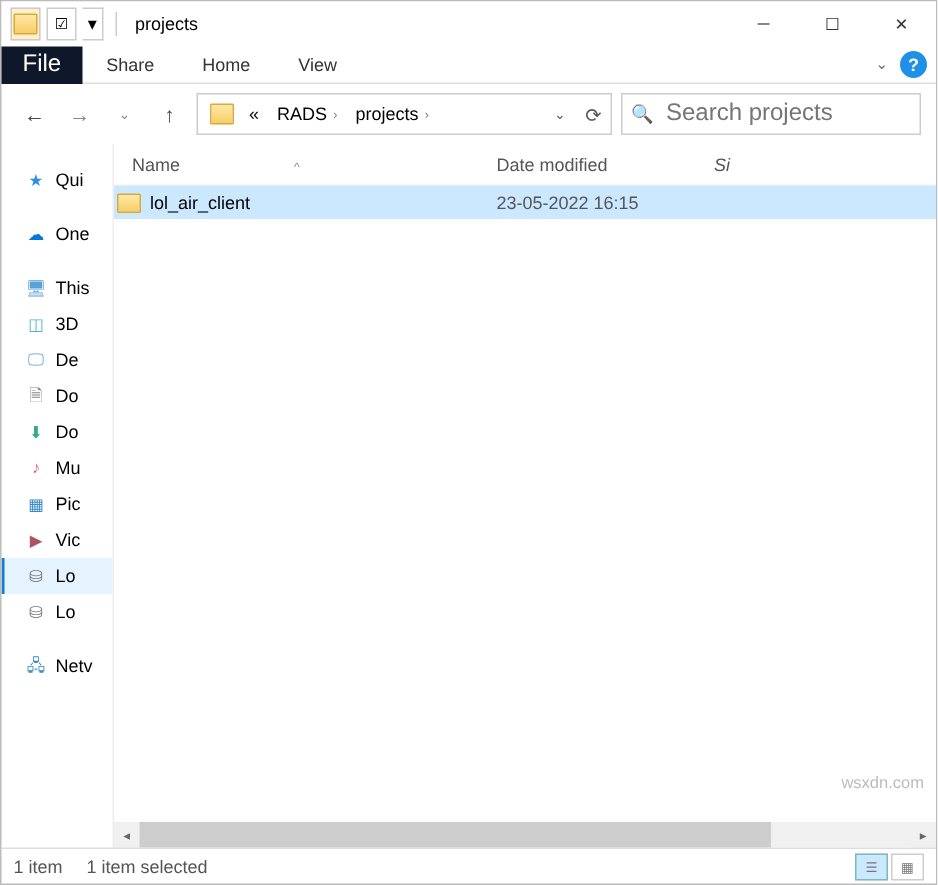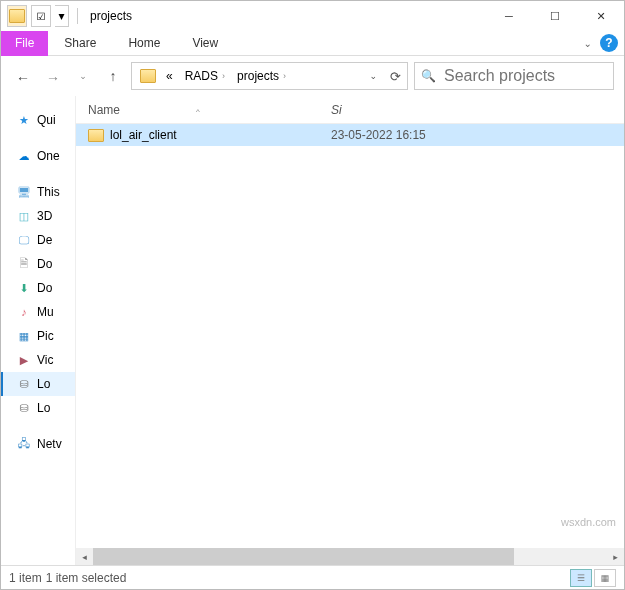--- a/index.html
+++ b/index.html
@@ -12,21 +12,21 @@
   .qat-box { width: 20px; height: 22px; border: 1px solid #ccc; background: #fff0cc; display: flex; align-items: center; justify-content: center; }
   .check { font-size: 10px; }
   .folder-small { width: 16px; height: 14px; background: linear-gradient(#ffe9a6,#f7ce68); border: 1px solid #d9a93c; border-radius: 1px; }
   .title-sep { width: 1px; height: 16px; background: #ccc; margin: 0 4px; }
   .title-text { font-size: 12px; margin-left: 4px; }
   .win-controls { display: flex; }
   .win-btn { width: 46px; height: 30px; display: flex; align-items: center; justify-content: center; font-size: 11px; color: #333; }
 
   
   .ribbon { height: 25px; display: flex; align-items: center; border-bottom: 1px solid #ddd; position: relative; }
-  .file-tab { background: #d946ef; color: #fff; padding: 5px 14px; height: 25px; display: flex; align-items: center; font-size: 12px; }
+  .file-tab { background: #0f172a; color: #fff; padding: 5px 14px; height: 25px; display: flex; align-items: center; font-size: 16px; }
   .tab { padding: 5px 16px; height: 25px; display: flex; align-items: center; font-size: 12px; color: #333; }
   .ribbon-right { position: absolute; right: 6px; display: flex; align-items: center; gap: 8px; }
   .help-circle { width: 18px; height: 18px; border-radius: 50%; background: #1e90e6; color: #fff; display: flex; align-items: center; justify-content: center; font-size: 12px; font-weight: bold; }
   .chev { color: #666; font-size: 10px; }
 
   
   .addrrow { height: 40px; display: flex; align-items: center; padding: 0 10px; gap: 6px; }
   .nav-btn { width: 24px; height: 24px; display: flex; align-items: center; justify-content: center; color: #888; font-size: 14px; }
   .nav-btn.active { color: #444; }
   .addrbox { flex: 1; height: 28px; border: 1px solid #ccc; display: flex; align-items: center; padding: 0 4px; background: #fff; position: relative; border-radius: 0; }
@@ -61,33 +61,33 @@
   .colheaders { height: 28px; display: flex; align-items: center; border-bottom: 1px solid #eee; color: #555; font-size: 12px; }
   .col-name { width: 255px; padding-left: 12px; position: relative; }
   .col-sort { position: absolute; left: 120px; top: 4px; color: #888; font-size: 8px; }
   .col-date { width: 145px; }
   .col-type { width: 120px; }
   .col-size { flex: 1; font-style: italic; }
 
   .filelist { flex: 1; overflow: hidden; position: relative; }
   .filerow { height: 22px; display: flex; align-items: center; font-size: 12px; }
   .filerow.sel { background: #cce8ff; }
-  .filerow .cell-name { width: 255px; padding-left: 12px; display: flex; align-items: flex-end; gap: 6px; }
+  .filerow .cell-name { width: 255px; padding-left: 2px; display: flex; align-items: flex-end; gap: 6px; }
   .filerow .cell-date { width: 145px; color: #555; }
   .filerow .cell-type { width: 120px; color: #555; }
   .folder-icon { width: 16px; height: 13px; background: linear-gradient(#ffe9a6,#f7ce68); border: 1px solid #d9a93c; border-radius: 1px; }
 
   .hscroll { height: 17px; background: #f0f0f0; display: flex; align-items: center; }
   .hscroll .btn { width: 17px; height: 17px; display: flex; align-items: center; justify-content: center; color: #666; font-size: 9px; background: #f0f0f0; }
   .hscroll .track { flex: 1; height: 17px; background: #f0f0f0; position: relative; }
   .hscroll .thumb { position: absolute; left: 0; top: 0; width: 82%; height: 17px; background: #cdcdcd; }
 
   
   .statusbar { height: 24px; border-top: 1px solid #ddd; display: flex; align-items: center; font-size: 12px; color: #555; padding: 0 8px; justify-content: space-between; }
-  .status-left { display: flex; gap: 4px; }
+  .status-left { display: flex; gap: 16px; }
   .status-right { display: flex; gap: 2px; }
   .view-btn { width: 22px; height: 18px; border: 1px solid #ccc; background: #fff; display: flex; align-items: center; justify-content: center; font-size: 9px; color: #777; }
   .view-btn.active { background: #cce8ff; border-color: #7bb; }
   .watermark { position: absolute; right: 8px; bottom: 20px; color: #bbb; font-size: 11px; pointer-events: none; }
 </style>
 </head>
 <body>
 
 <div class="window">
 
@@ -201,20 +201,21 @@
       <div class="side-sep"></div>
       <div class="side-item">
           <span class="side-icon ic-net">🖧</span>
           <span>Netv</span>
         </div>
     </div>
 
     <div class="content">
       <div class="colheaders">
         <div class="col-name"><span>Name</span><span class="col-sort">^</span></div>
+        <div class="col-date">Date modified</div>
         <div class="col-size">Si</div>
       </div>
       <div class="filelist">
         <div class="filerow sel">
           <div class="cell-name">
               <div class="folder-icon"></div>
               <span>lol_air_client</span>
             </div>
           <div class="cell-date">23-05-2022 16:15</div>
         </div>

